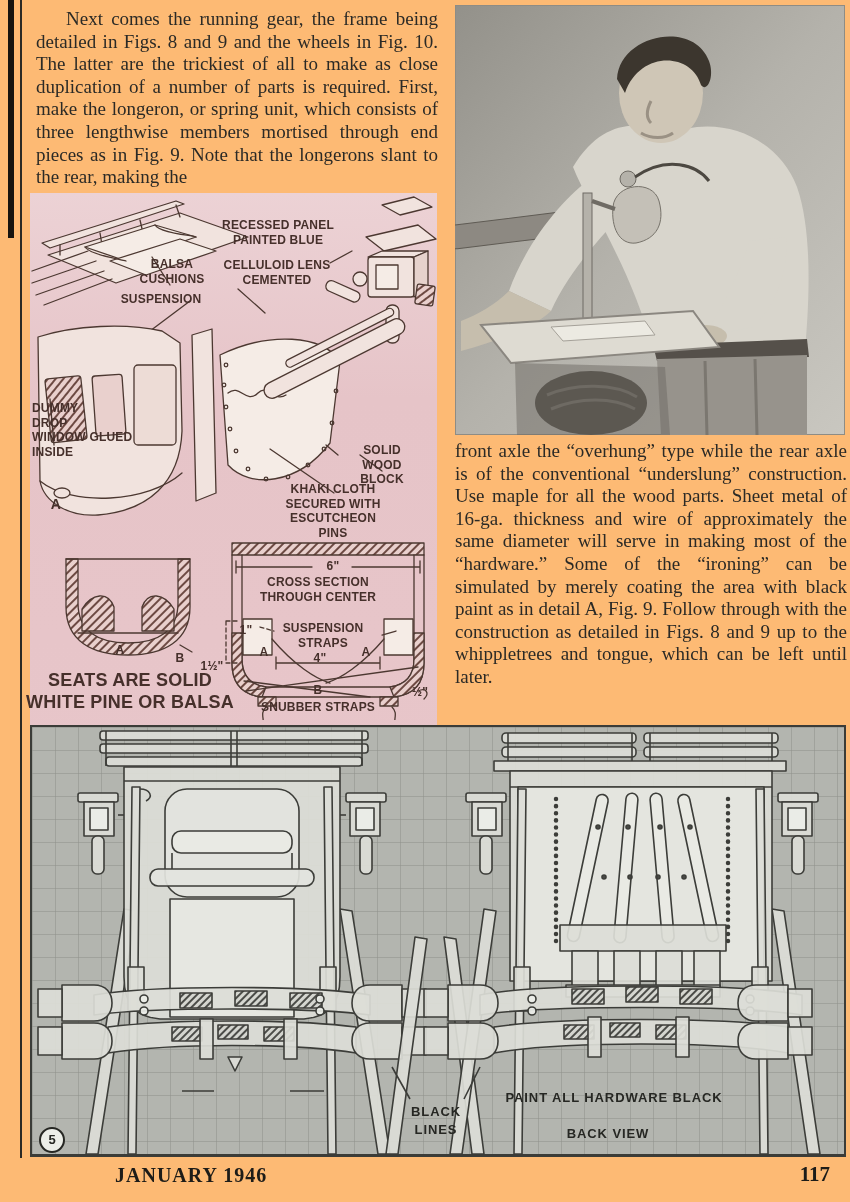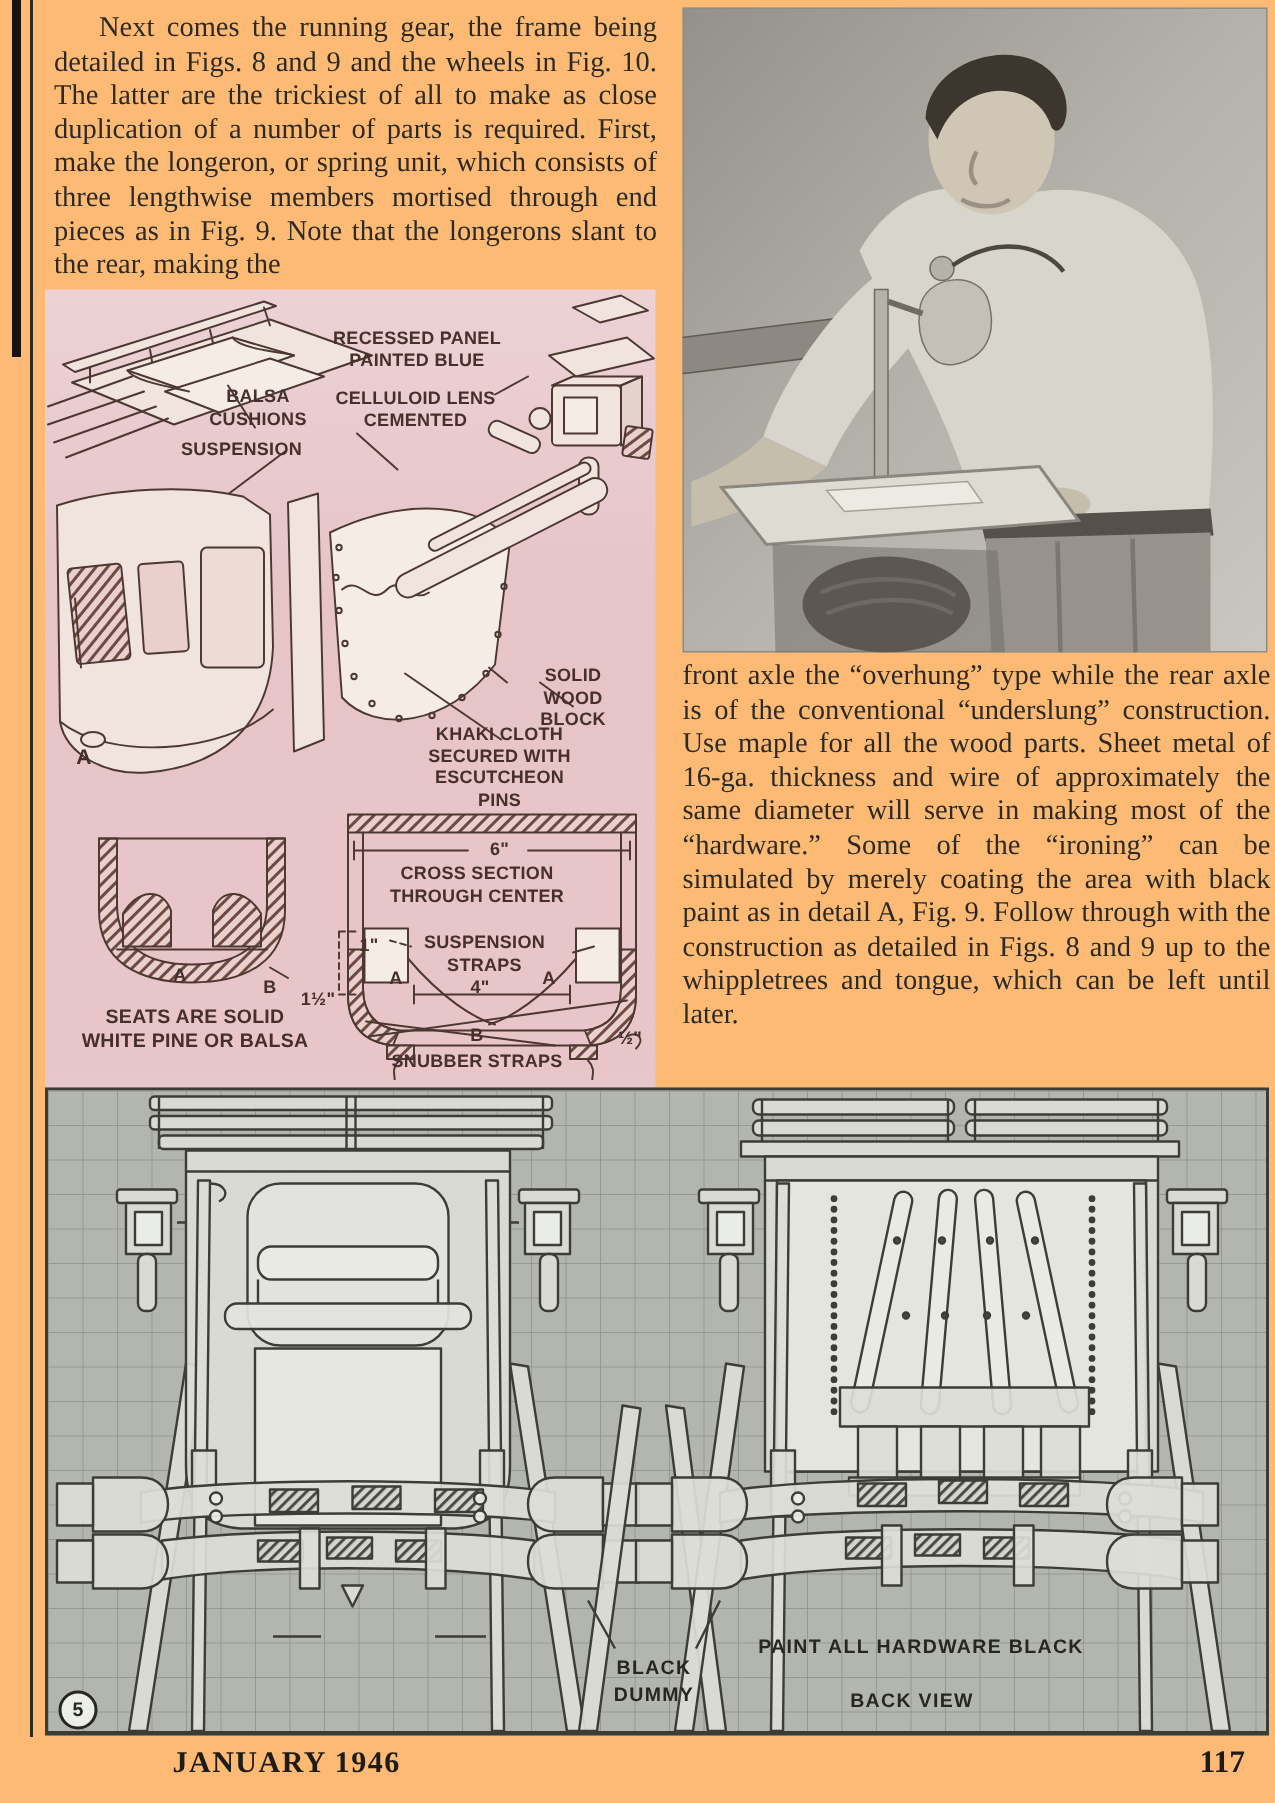--- a/index.html
+++ b/index.html
@@ -190,30 +190,34 @@
       </g>
     </svg>
 
     <div class="pl" style="left:248px;top:25px;">RECESSED PANEL
 PAINTED BLUE</div>
     <div class="pl" style="left:142px;top:64px;text-align:center;">BALSA
 CUSHIONS</div>
     <div class="pl" style="left:247px;top:65px;">CELLULOID LENS
 CEMENTED</div>
     <div class="pl" style="left:131px;top:99px;">SUSPENSION</div>
+    <div class="pl la" style="left:2px;top:208px;">DUMMY
+DROP
+WINDOW GLUED
+INSIDE</div>
     <div class="pl" style="left:26px;top:303px;font-size:14px;">A</div>
     <div class="pl" style="left:352px;top:250px;">SOLID WOOD
 BLOCK</div>
     <div class="pl" style="left:303px;top:289px;">KHAKI CLOTH
 SECURED WITH
 ESCUTCHEON
 PINS</div>
     <div class="pl" style="left:90px;top:450px;">A</div>
     <div class="pl" style="left:150px;top:458px;">B</div>
-    <div class="pl" style="left:100px;top:477px;font-size:13px;">SEATS ARE SOLID
+    <div class="pl" style="left:100px;top:477px;font-size:18px;">SEATS ARE SOLID
 WHITE PINE OR BALSA</div>
     <div class="pl" style="left:303px;top:366px;">6"</div>
     <div class="pl" style="left:288px;top:382px;">CROSS SECTION
 THROUGH CENTER</div>
     <div class="pl" style="left:216px;top:430px;">1"</div>
     <div class="pl" style="left:293px;top:428px;">SUSPENSION
 STRAPS</div>
     <div class="pl" style="left:234px;top:452px;">A</div>
     <div class="pl" style="left:336px;top:452px;">A</div>
     <div class="pl" style="left:182px;top:466px;">1½"</div>
@@ -387,21 +391,21 @@
         <rect x="756" y="262" width="24" height="28"></rect>
         <rect x="756" y="300" width="24" height="28"></rect>
 
         <path d="M378 372 L360 340 M432 372 L448 340" fill="none"></path>
 
         <path d="M150 364 L182 364 M258 364 L292 364" fill="none"></path>
       </g>
     </svg>
 
     <div class="bl" style="left:404px;top:376px;">BLACK
-DUMMY</div>
+LINES</div>
     <div class="bl" style="left:582px;top:362px;">PAINT ALL HARDWARE BLACK</div>
     <div class="bl" style="left:576px;top:398px;">BACK VIEW</div>
     <div class="fignum" style="left:7px;top:400px;">5</div>
   </div>
 
   <div class="footer-l">JANUARY 1946</div>
   <div class="footer-r">117</div>
 
 </div>
 

